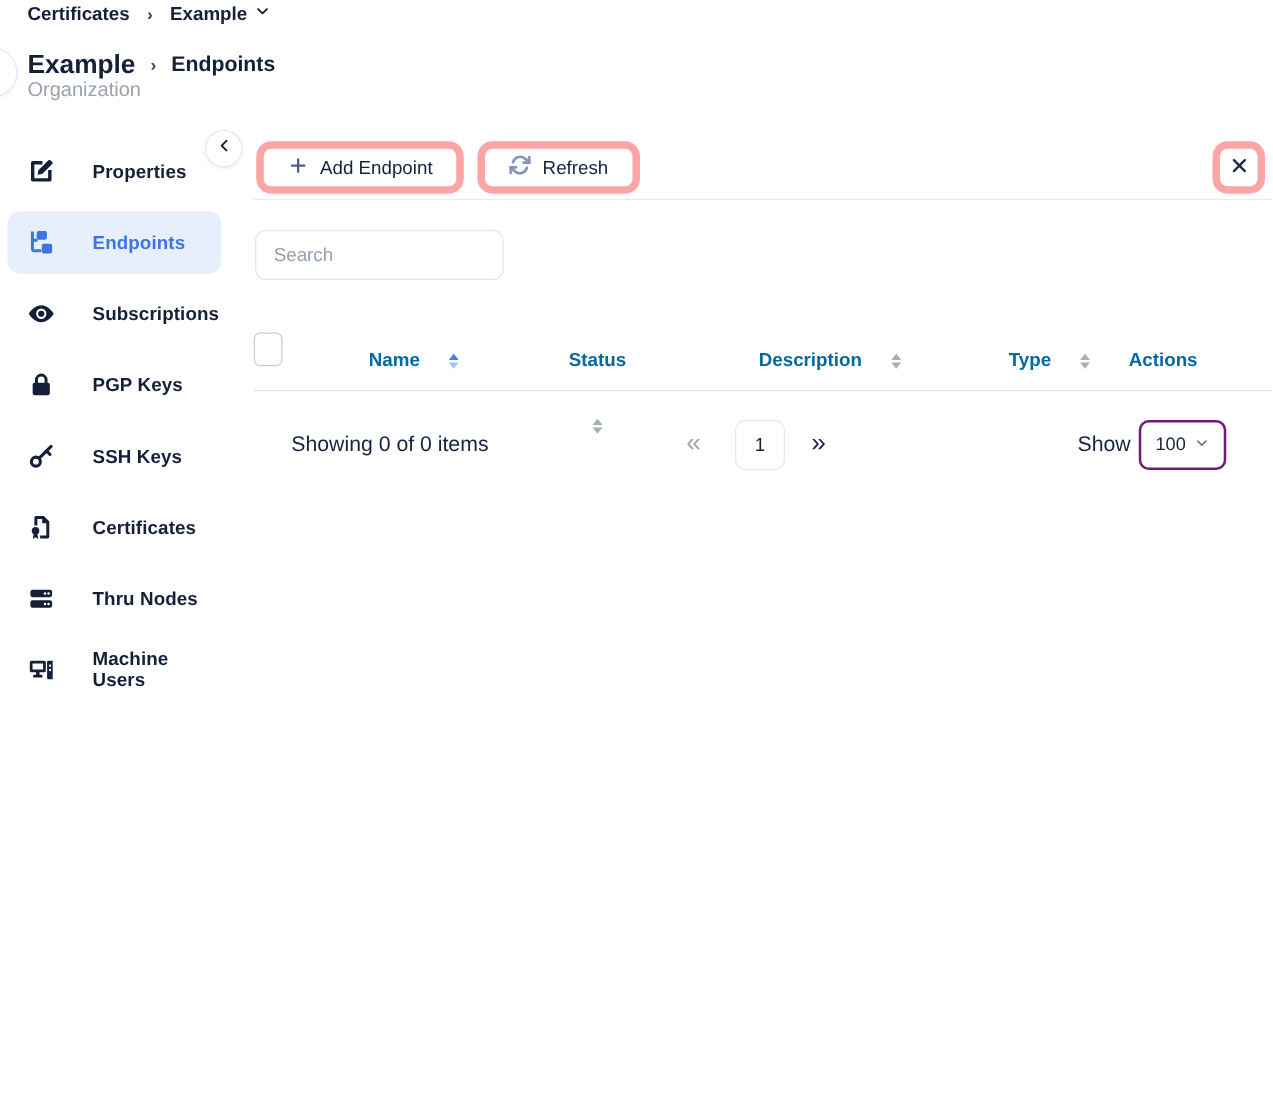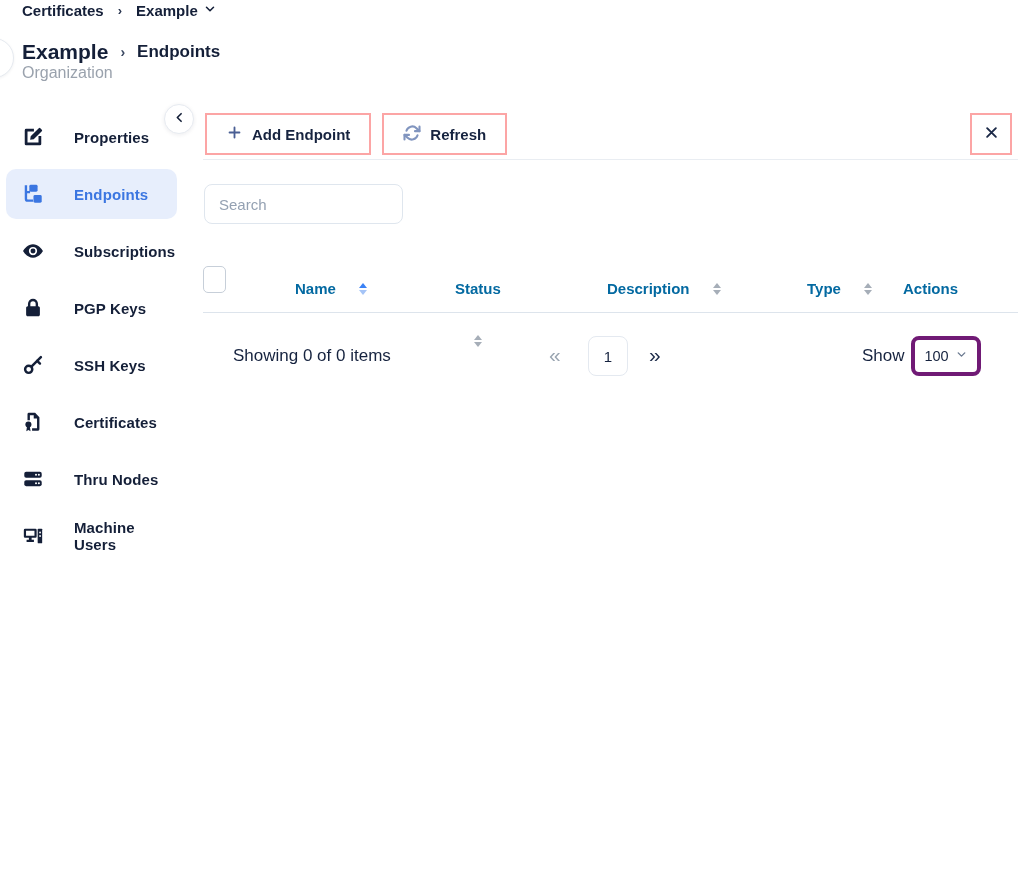--- a/index.html
+++ b/index.html
@@ -37,22 +37,22 @@
 
   .collapse-btn { position:absolute; left:164px; top:104px; width:30px; height:30px;
                   border-radius:50%; background:#fff; border:1px solid #e7ebf1;
                   box-shadow:0 1px 4px rgba(20,31,56,.08); display:flex; align-items:center;
                   justify-content:center; cursor:pointer; z-index:5; }
 
   
   .card { position:absolute; left:203px; top:113px; width:815px; }
   .toolbar { position:relative; height:42px; display:flex; gap:11px; }
   .btn { display:inline-flex; align-items:center; gap:9px; height:42px; padding:0 19px;
-         background:#fff; border:2px solid #fca5a5; border-radius:0; cursor:pointer;
-         font-family:inherit; font-size:15px; font-weight:700; color:#16233f; }
+         background:#fff; border:6px solid #fca5a5; border-radius:12px; cursor:pointer;
+         font-family:inherit; font-size:15px; font-weight:400; color:#16233f; }
   .btn-add { margin-left:2px; }
   .btn-close { position:absolute; right:6px; top:0; width:42px; padding:0;
                justify-content:center; }
   .divider { border-top:1px solid #e9edf2; }
   .div1 { margin-top:4px; }
 
   .search-input { margin-top:24px; margin-left:1px; width:199px; height:40px;
                   border:1px solid #dfe6ee; border-radius:8px; padding:4px 14px;
                   font-family:inherit; font-size:15px; color:#16233f; outline:none; }
   .search-input::placeholder { color:#94a1b2; }
@@ -77,21 +77,21 @@
   .pager { position:relative; height:40px; margin-top:23px; }
   .summary { position:absolute; left:30px; line-height:40px; font-size:17px; color:#16233f; }
   .pg-prev { position:absolute; left:346px; line-height:38px; font-size:21px; color:#9aa5b1;
              cursor:pointer; user-select:none; }
   .pg-page { position:absolute; left:385px; width:40px; height:40px; border:1px solid #e4e9f0;
              border-radius:8px; background:#fff; font-family:inherit; font-size:15px;
              color:#16233f; cursor:pointer; }
   .pg-next { position:absolute; left:446px; line-height:38px; font-size:21px; color:#1b2947;
              cursor:pointer; user-select:none; }
   .show-label { position:absolute; left:659px; line-height:40px; font-size:17px; color:#16233f; }
-  .show-select { position:absolute; left:708px; width:70px; height:40px; border:4px solid #701a75;
+  .show-select { position:absolute; left:708px; width:70px; height:40px; border:2px solid #701a75;
                  border-radius:8px; background:#fff; display:flex; align-items:center;
                  justify-content:center; gap:6px; font-size:14.5px; color:#16233f; cursor:pointer; }
 </style>
 </head>
 <body>
 
 <div class="page">
 
   <div class="crumbs">
     <span>Certificates</span>

